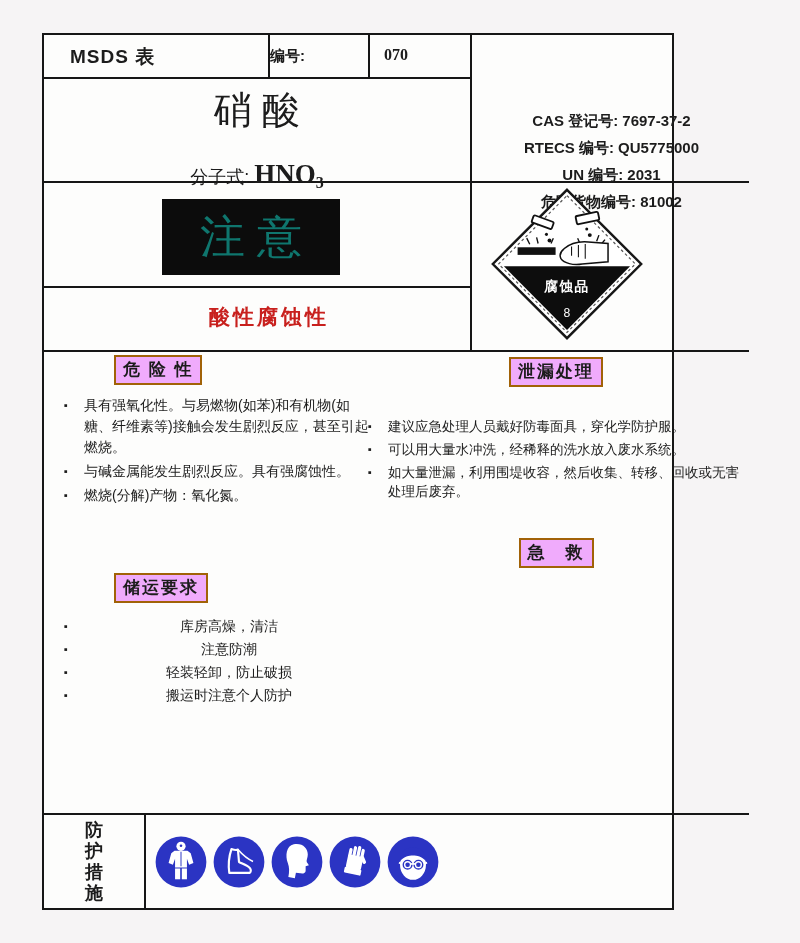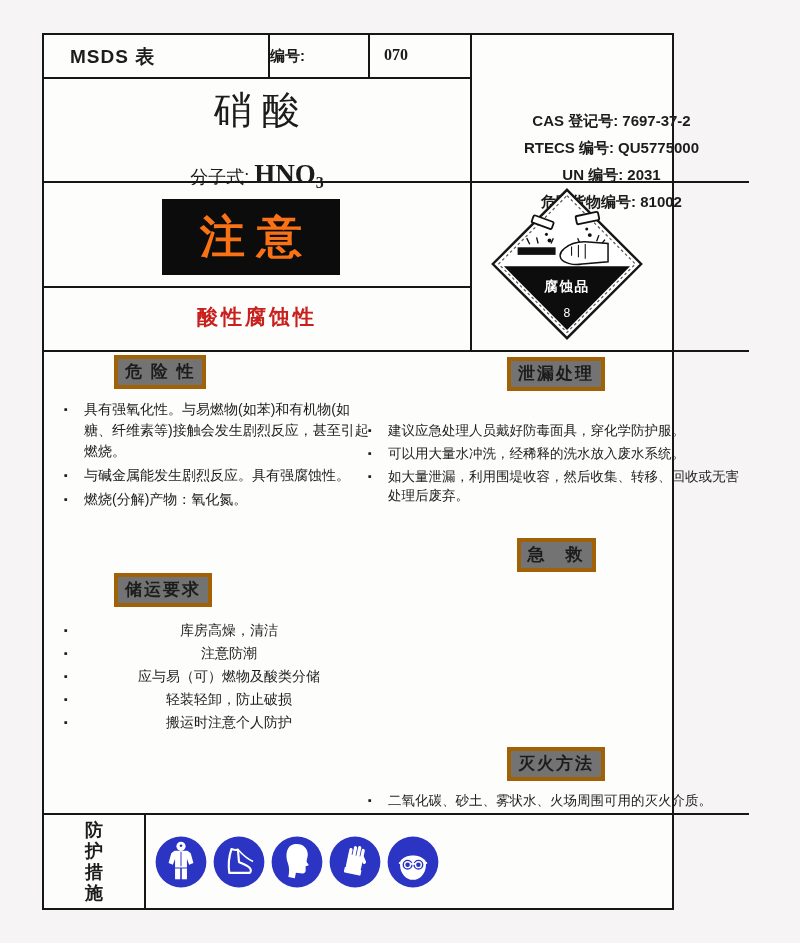--- a/index.html
+++ b/index.html
@@ -33,28 +33,28 @@
   .formula-sub  { font-family:"Liberation Serif","DejaVu Serif",serif; font-size:16px; font-weight:600;
                   vertical-align:-5px; }
 
   
   .registry { left:430px; top:28px; width:275px; text-align:center;
               font-size:15px; font-weight:bold; line-height:27px;margin-top:44px; }
 
   
   .attention-box { left:118px; top:164px; width:178px; height:76px; background:#0c0c0c;
                    display:flex; align-items:center; justify-content:center; }
-  .attention-box span { color:#f97316; font-size:45px; font-weight:bold;
+  .attention-box span { color:#0f766e; font-size:45px; font-weight:normal;
                         letter-spacing:12px; text-indent:12px; }
-  .hazard-nature { left:0; top:268px; width:426px; text-align:center;
+  .hazard-nature { left:12px; top:268px; width:426px; text-align:center;
                    font-size:21px; font-weight:bold; letter-spacing:3px; }
 
   
-  .sec-title { display:inline-block; border:4px solid #a16207; font-weight:bold;
-               font-size:17px; padding:1px 7px 2px; letter-spacing:2px; background:#737373; }
+  .sec-title { display:inline-block; border:2px solid #a16207; font-weight:bold;
+               font-size:17px; padding:1px 7px 2px; letter-spacing:2px; background:#f0abfc; }
   .t-center { text-align:center; }
 
   
   ul.bullets { list-style:none; margin:0; padding:0; }
   ul.bullets li { position:relative; padding-left:24px; }
   ul.bullets li::before { content:"▪"; position:absolute; left:4px; top:0; font-size:11px; }
   .col-left  ul.bullets li { font-size:14px;   line-height:21px; margin-bottom:3px; }
   .col-left.storage ul.bullets li { line-height:22px; margin-bottom:1px;text-align:center; }
   .col-right ul.bullets li { font-size:13.5px; line-height:19px; margin-bottom:4px; }
 
@@ -142,45 +142,38 @@
       <li>与碱金属能发生剧烈反应。具有强腐蚀性。</li>
       <li>燃烧(分解)产物：氧化氮。</li>
     </ul>
   </div>
 
   <div class="abs col-left storage blk-storage">
     <span class="sec-title">储运要求</span>
     <ul class="bullets">
       <li>库房高燥，清洁</li>
       <li>注意防潮</li>
-      <li>应与易（可）燃物及酸类分储</li>
       <li>轻装轻卸，防止破损</li>
       <li>搬运时注意个人防护</li>
     </ul>
   </div>
 
   <div class="abs col-right blk-leak">
     <div class="t-center"><span class="sec-title">泄漏处理</span></div>
     <ul class="bullets">
       <li>建议应急处理人员戴好防毒面具，穿化学防护服。</li>
       <li>可以用大量水冲洗，经稀释的洗水放入废水系统。</li>
       <li>如大量泄漏，利用围堤收容，然后收集、转移、回收或无害处理后废弃。</li>
     </ul>
   </div>
 
   <div class="abs col-right blk-aid">
     <div class="t-center"><span class="sec-title">急　救</span></div>
   </div>
 
-  <div class="abs col-right blk-fire">
-    <div class="t-center"><span class="sec-title">灭火方法</span></div>
-    <ul class="bullets">
-      <li>二氧化碳、砂土、雾状水、火场周围可用的灭火介质。</li>
-    </ul>
-  </div>
 
   <div class="abs prot-label">
     <div>防</div>
     <div>护</div>
     <div>措</div>
     <div>施</div>
   </div>
 
   <div class="abs prot-icons">
     <svg class="ppe" viewBox="0 0 100 100">

